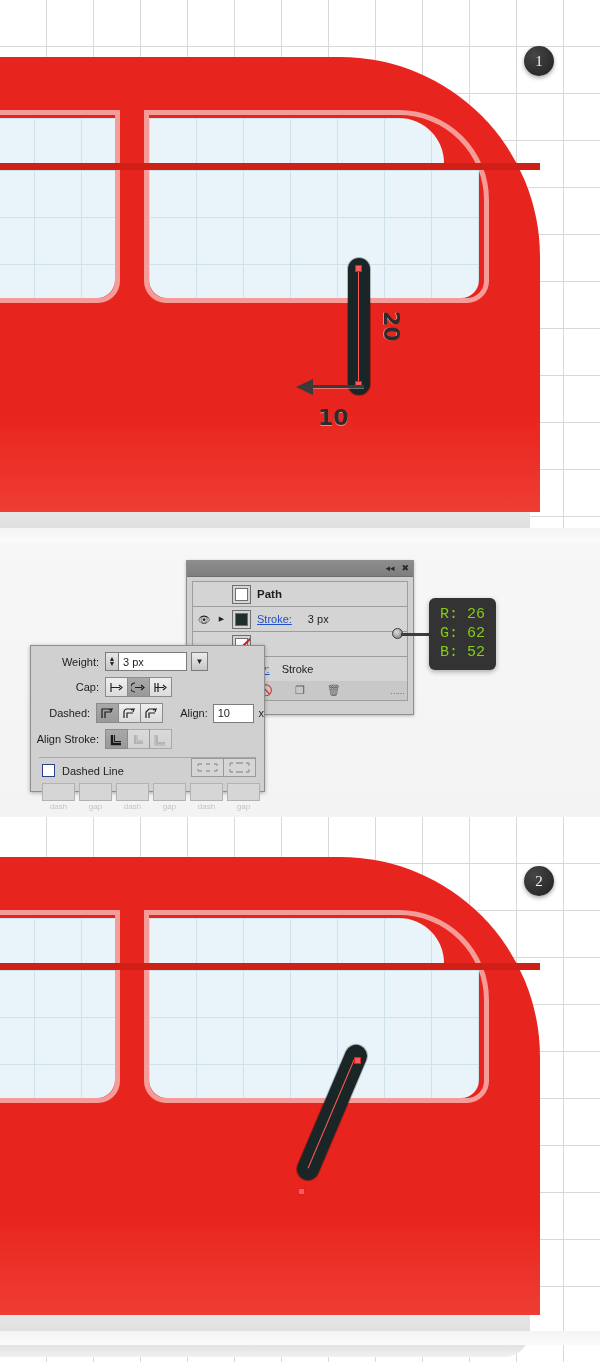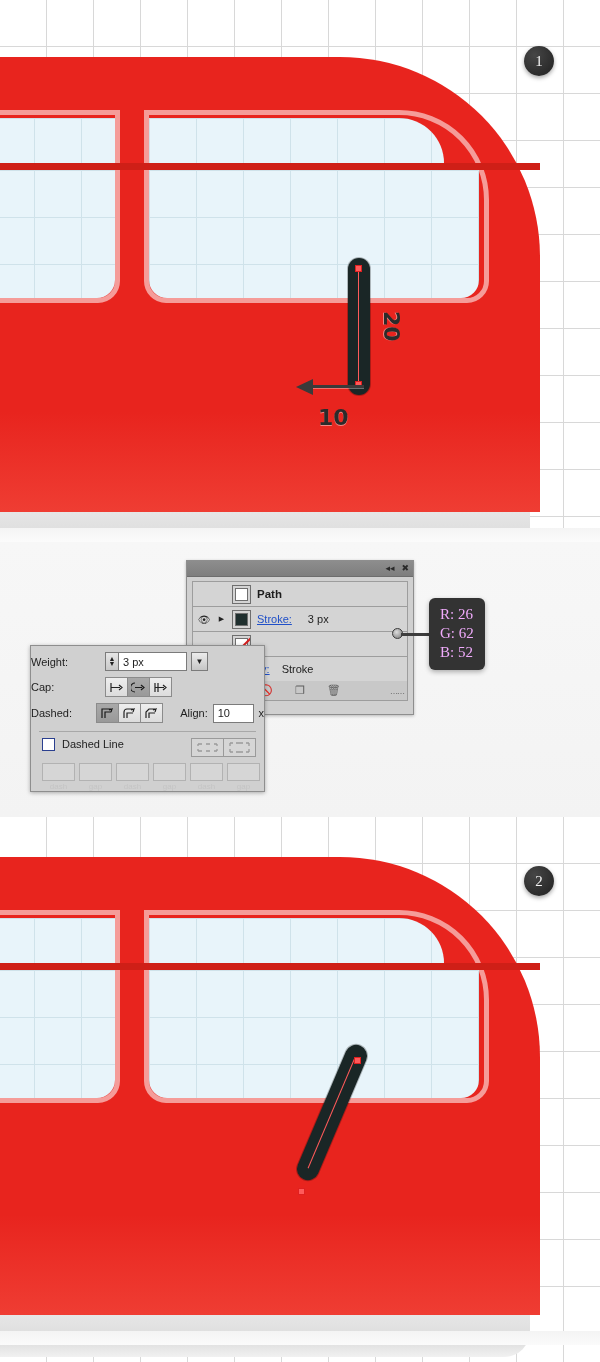--- a/index.html
+++ b/index.html
@@ -184,34 +184,34 @@
 
   
   .knob {
     position: absolute; width: 11px; height: 11px; border-radius: 50%;
     background: radial-gradient(circle at 40% 35%, #ddd, #777);
     border: 1px solid #3a3a3a;
   }
   .leader { position: absolute; height: 3px; background: #3d3d3d; }
   .rgb-tip {
     position: absolute; background: #333333; border-radius: 6px;
-    padding: 7px 11px; color: #f0abfc; line-height: 1.28;
-    font-family: Liberation Serif, serif; font-size: 15px;
+    padding: 7px 11px; color: #84cc16; line-height: 1.28;
+    font-family: Liberation Mono, monospace; font-size: 15px;
     box-shadow: 0 2px 5px rgba(0,0,0,0.3);
   }
 
   
   .stroke-pop {
     position: absolute; left: 30px; top: 103px; width: 235px; height: 147px;
     background: #d0d0d0; border: 1px solid #8e8e8e;
     box-shadow: 0 1px 4px rgba(0,0,0,0.3);
     font-size: 11px; color: #1d1d1d;
   }
   .sp-row { display: flex; align-items: center; margin: 6px 0 0 0; }
-  .sp-label { width: 74px; text-align: left; padding-right: 6px; font-size: 11px; }
+  .sp-label { width: 74px; text-align: right; padding-right: 6px; font-size: 11px; }
   .spin {
     width: 14px; height: 19px; background: linear-gradient(to bottom,#e6e6e6,#c9c9c9);
     border: 1px solid #7b7b7b; display: flex; flex-direction: column;
     align-items: center; justify-content: center; line-height: 0.7; font-size: 7px; color: #222;
   }
   .weight-field {
     width: 68px; height: 19px; background: #fff; border: 1px solid #7b7b7b; border-left: none;
     display: flex; align-items: center; padding-left: 4px; font-size: 11px;
   }
   .weight-caret {
@@ -227,21 +227,21 @@
   }
   .ibtn.on { background: linear-gradient(to bottom,#a9a9a9,#999999); }
   .ibtn.dis { background: linear-gradient(to bottom,#e2e2e2,#d4d4d4); opacity: 0.55; }
   .limit-label { margin-left: 18px; font-size: 11px; }
   .limit-field {
     width: 46px; height: 19px; background: #fff; border: 1px solid #7b7b7b;
     display: flex; align-items: center; padding-left: 4px; margin-left: 5px; font-size: 11px;
   }
   .limit-x { margin-left: 5px; font-size: 11px; }
   .hr { height: 1px; background: #a8a8a8; margin: 8px 8px 0 8px; }
-  .dash-row { display: flex; align-items: flex-start; margin-top: 6px; padding-left: 11px; }
+  .dash-row { display: flex; align-items: flex-end; margin-top: 0; padding-left: 11px; }
   .cbox { width: 13px; height: 13px; background: #fff; border: 1px solid #2a3f8f; }
   .dash-text { margin-left: 7px; font-size: 11px; }
   .dash-btns { margin-left: auto; display: flex; margin-right: 9px; }
   .dbtn {
     width: 33px; height: 19px; border: 1px solid #9a9a9a; margin-right: -1px;
     background: #d6d6d6; display: flex; align-items: center; justify-content: center;
     color: #9a9a9a; font-size: 12px; letter-spacing: -1px;
   }
   .dash-fields { display: flex; gap: 4px; margin: 6px 0 0 11px; }
   .dfield { width: 33px; height: 18px; background: #d6d6d6; border: 1px solid #b2b2b2; }
@@ -397,20 +397,43 @@
             <svg class="g" width="15" height="13" viewBox="0 0 15 13">
                 <path d="M2 11 V5 L5 2 H11 M5 11 V6 H11 M9 3 L12 2 L11 5" stroke="#222" stroke-width="1.2" fill="none"></path>
               </svg>
           </span>
         </span>
         <span class="limit-label">Align:</span>
         <span class="limit-field">10</span>
         <span class="limit-x">x</span>
       </div>
 
+      <div class="sp-row">
+        <span class="sp-label">Align Stroke:</span>
+        <span class="btn-group">
+          <span class="ibtn on">
+            <svg class="g" width="15" height="13" viewBox="0 0 15 13">
+                <path d="M3 2 V11 H12" stroke="#1a1a1a" stroke-width="2.4" fill="none"></path>
+                <path d="M5.5 2 V8.5 H12" stroke="#1a1a1a" stroke-width="1" fill="none"></path>
+              </svg>
+          </span>
+          <span class="ibtn dis">
+            <svg class="g" width="15" height="13" viewBox="0 0 15 13">
+                <path d="M4 2 V10 H12" stroke="#8d8d8d" stroke-width="1.6" fill="none"></path>
+                <path d="M6 2 V8 H12" stroke="#8d8d8d" stroke-width="1" fill="none"></path>
+              </svg>
+          </span>
+          <span class="ibtn dis">
+            <svg class="g" width="15" height="13" viewBox="0 0 15 13">
+                <path d="M4 2 V10 H12" stroke="#8d8d8d" stroke-width="1.6" fill="none"></path>
+                <path d="M2 2 V12 H12" stroke="#8d8d8d" stroke-width="1" fill="none"></path>
+              </svg>
+          </span>
+        </span>
+      </div>
 
       <div class="hr"></div>
 
       <div class="dash-row">
         <span class="cbox"></span>
         <span class="dash-text">Dashed Line</span>
         <span class="dash-btns">
           <span class="dbtn">
             <svg class="g" width="23" height="11" viewBox="0 0 23 11">
                 <path d="M2 2 H6 M10 2 H14 M18 2 H21 M2 2 V4 M21 2 V4 M2 9 H6 M10 9 H14 M18 9 H21 M2 9 V7 M21 9 V7" stroke="#9a9a9a" stroke-width="1.3" fill="none"></path>

